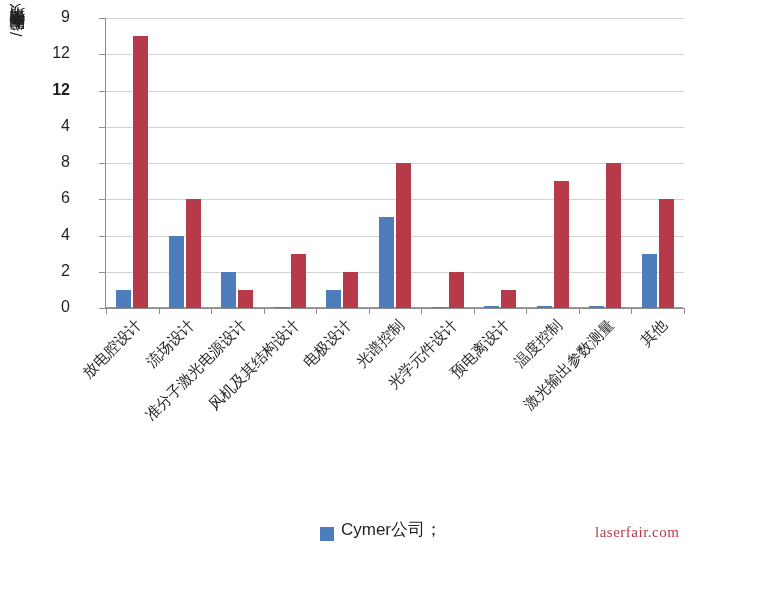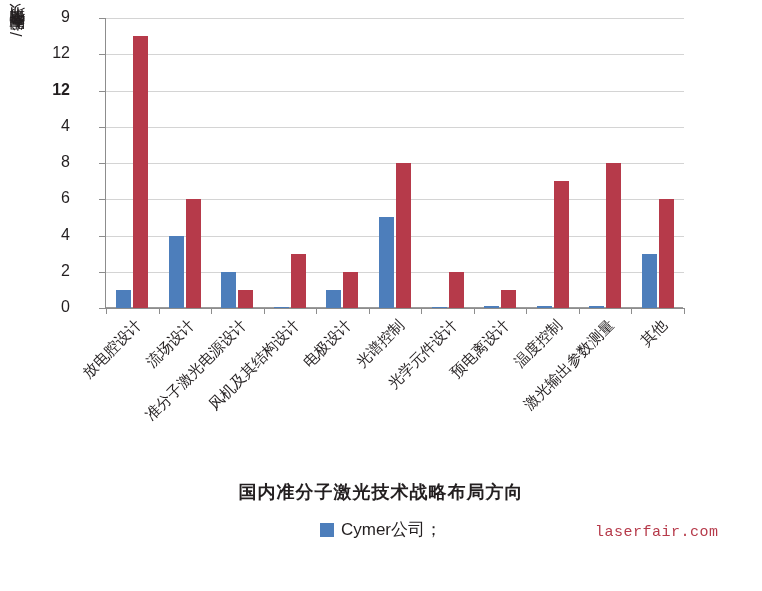--- a/index.html
+++ b/index.html
@@ -108,26 +108,26 @@
   .legend{
     position:absolute;
     left:0;top:518px;width:762px;
     display:flex;
     justify-content:center;
     align-items:center;
     gap:14px;
     font-size:17px;
     color:#231f20;
   }
-  .legend-item{display:flex;align-items:center;gap:7px;}
+  .legend-item{display:flex;align-items:flex-end;gap:7px;}
   .legend-swatch{width:14px;height:14px;display:inline-block;}
   .watermark{
     position:absolute;
     left:595px;top:524px;
-    font-family:Liberation Mono, monospace;
+    font-family:Liberation Serif, serif;
     font-size:15px;
     color:#b63a4a;
     letter-spacing:0.5px;
   }
   .figure-caption{
     position:absolute;
     left:0;top:568px;width:762px;
     text-align:center;
     font-size:12px;
     color:#333;
@@ -242,21 +242,20 @@
       <div class="xlabel" style="left: -10.0909px; width: 300px; top: 4px;">风机及其结构设计</div>
       <div class="xlabel" style="left: 42.4545px; width: 300px; top: 4px;">电极设计</div>
       <div class="xlabel" style="left: 95px; width: 300px; top: 4px;">光谱控制</div>
       <div class="xlabel" style="left: 147.545px; width: 300px; top: 4px;">光学元件设计</div>
       <div class="xlabel" style="left: 200.091px; width: 300px; top: 4px;">预电离设计</div>
       <div class="xlabel" style="left: 252.636px; width: 300px; top: 4px;">温度控制</div>
       <div class="xlabel" style="left: 305.182px; width: 300px; top: 4px;">激光输出参数测量</div>
       <div class="xlabel" style="left: 357.727px; width: 300px; top: 4px;">其他</div>
     </div>
 
-  <div class="chart-title">国内准分子激光技术战略布局方向</div>
 
   <div class="legend">
     <div class="legend-item">
       <span class="legend-swatch" id="sw0" style="background: rgb(77, 126, 187);"></span>
       <span>Cymer公司；</span>
     </div>
   </div>
 
   <div class="watermark">laserfair.com</div>
 

